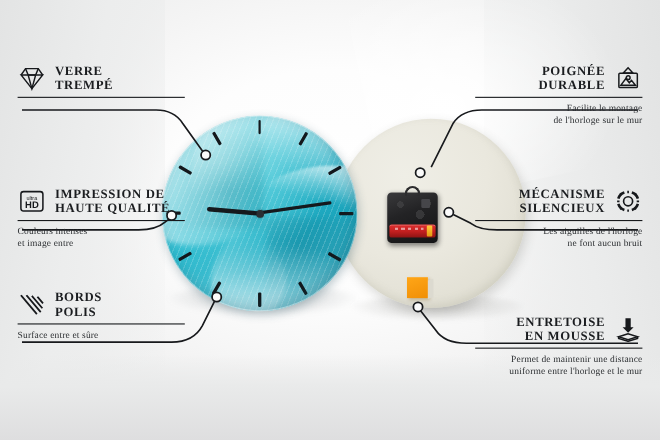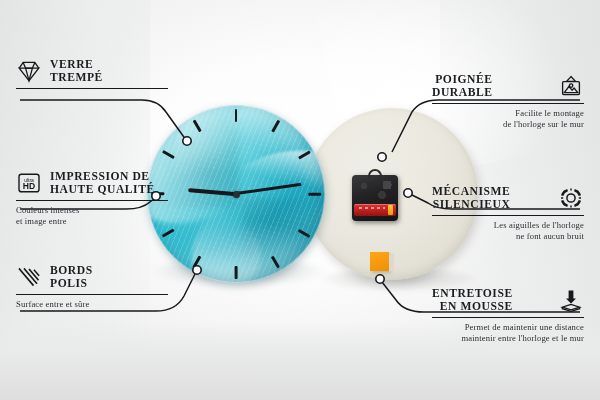--- a/index.html
+++ b/index.html
@@ -133,41 +133,41 @@
          background:linear-gradient(160deg,#ffa617,#f08f06);
          box-shadow:2px 2px 3px rgba(120,80,0,.30); }
   .foam-side{ position:absolute; right:-5px; top:2px; width:5px; height:17px;
          background:#dcdad0; transform:skewY(-20deg); }
 
   
   .callout{ position:absolute; width:168px; }
   .callout.left{ text-align:left; }
   .callout.right{ text-align:right; }
   .co-head{ display:flex; align-items:center; gap:8px; }
-  .callout.right .co-head{ justify-content:space-between;margin-top:15px; }
+  .callout.right .co-head{ justify-content:flex-end; }
   .co-title{
     font-family:"Liberation Serif", serif;
     font-weight:700; font-size:11.6px; line-height:13.4px;
     letter-spacing:.55px; color:#1b1d20; text-transform:uppercase;
   }
   .co-rule{ height:1.6px; background:#17191c; margin:3px 0 4px; }
   .co-desc{
     font-family:"Liberation Serif", serif;
     font-size:8.6px; line-height:10.6px; color:#2b2e31; letter-spacing:.15px;
   }
   .ico{ flex:0 0 auto; width:26px; height:24px; color:#17191c; }
   .ico svg{ display:block; width:100%; height:100%; }
 
   
   #co-verre{ left:16px;  top:58px;  width:152px; }
   #co-hd   { left:16px;  top:170px; width:152px; }
   #co-bords{ left:16px;  top:264px; width:152px; }
   #co-poig { left:432px; top:58px;  width:152px; }
   #co-meca { left:432px; top:170px; width:152px; }
-  #co-entr { left:432px; top:272px; width:152px; }
+  #co-entr { left:432px; top:286px; width:152px; }
 
   
   #wires{ position:absolute; inset:0; pointer-events:none; }
   .wire{ fill:none; stroke:#17191c; stroke-width:1.5; }
   .dot-o{ fill:#fbfbfb; stroke:#17191c; stroke-width:1.6; }
 </style>
 </head>
 <body>
 
 <div id="stage">
@@ -376,17 +376,17 @@
           <path d="M10.6 2.4h4.8v8.2h2.6L13 15.6 8 10.6h2.6z" fill="currentColor" stroke="none"></path>
           <path d="M13 16.4 4.4 19.2 13 21.8l8.6-2.6z"></path>
           <path d="M4.4 19.2v1.5L13 23.3l8.6-2.6v-1.5"></path>
         </g>
           </svg>
       </span>
     </div>
     <div class="co-rule"></div>
     <div class="co-desc">
       <span>Permet de maintenir une distance</span><br>
-      <span>maintenir entre l'horloge et le mur</span>
+      <span>uniforme entre l'horloge et le mur</span>
     </div>
   </div>
 
 </div>
 
 </body></html>

